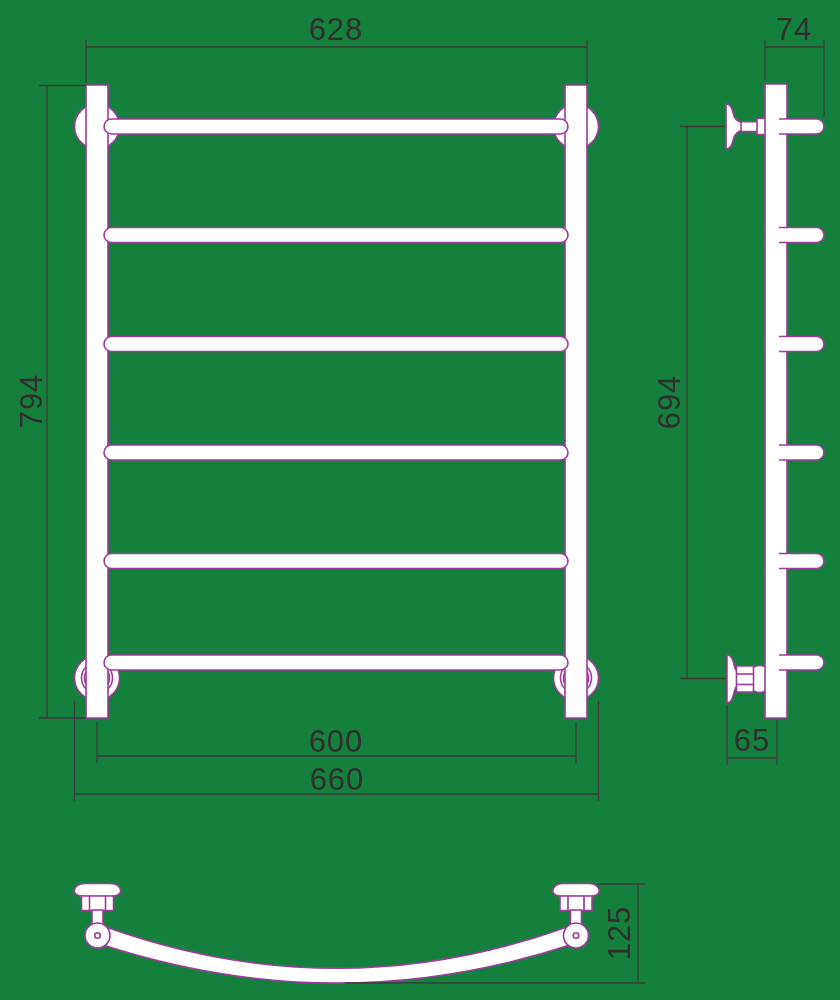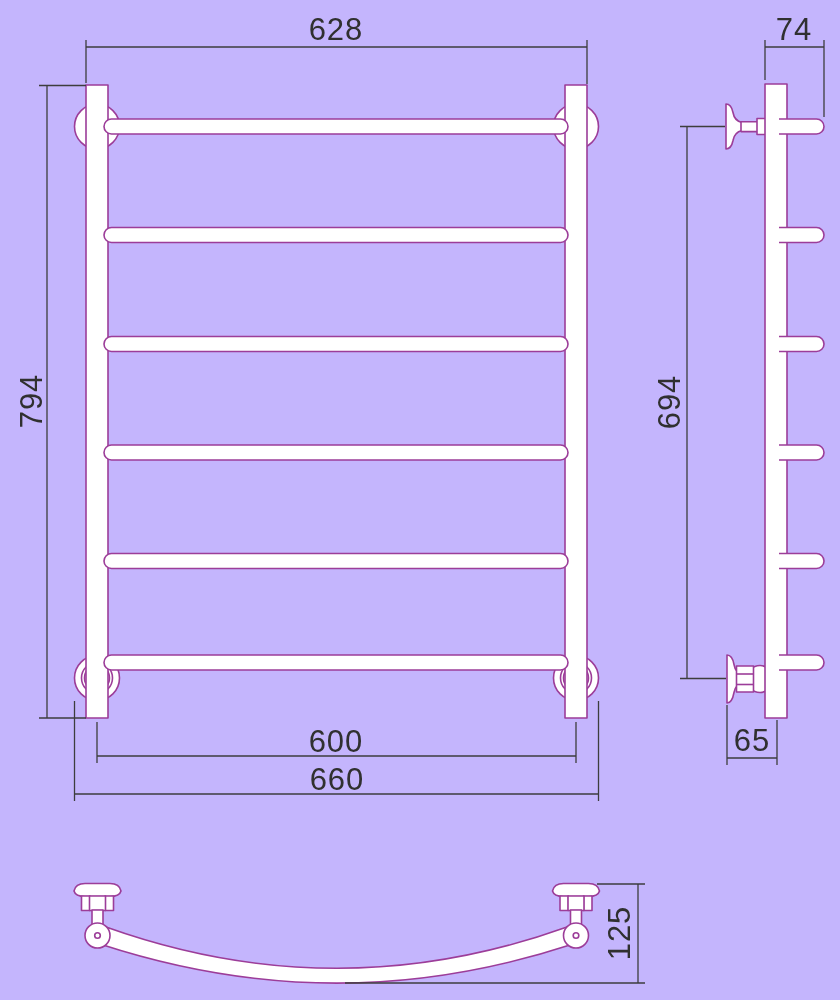--- a/index.html
+++ b/index.html
@@ -8,21 +8,21 @@
     background: #ffffff;
     width: 840px;
     height: 1000px;
     overflow: hidden;
     font-family: "Liberation Sans", sans-serif;
   }
   .canvas {
     position: relative;
     width: 840px;
     height: 1000px;
-    background: #c4b5fd;
+    background: #15803d;
   }
   svg { display: block; }
   .part {
     fill: #ffffff;
     stroke: #9c3d99;
     stroke-width: 1.6;
     stroke-linejoin: round;
   }
   .part-line {
     fill: none;

